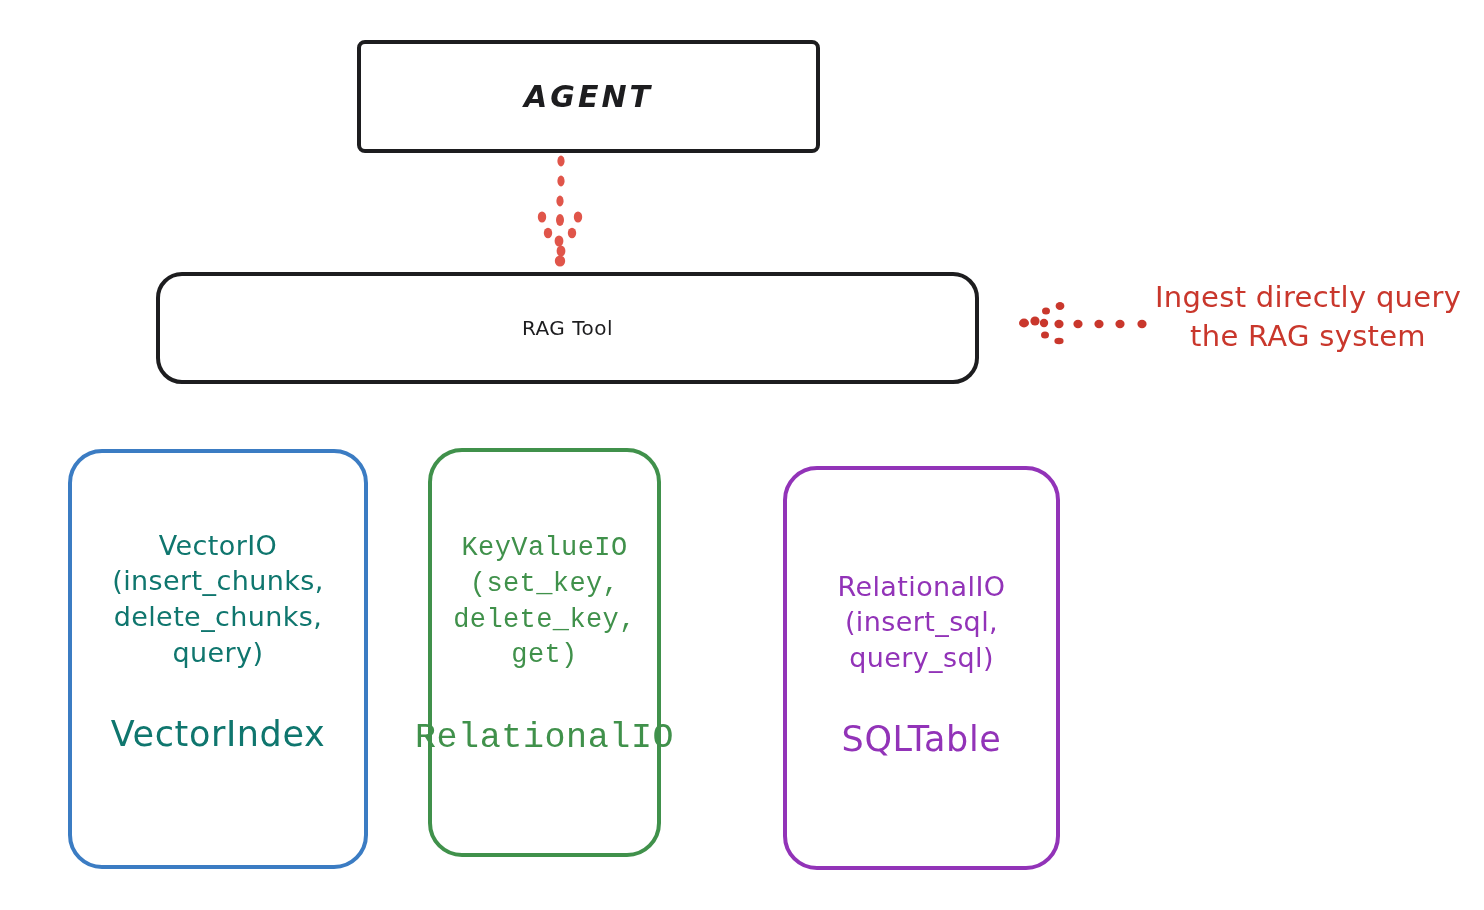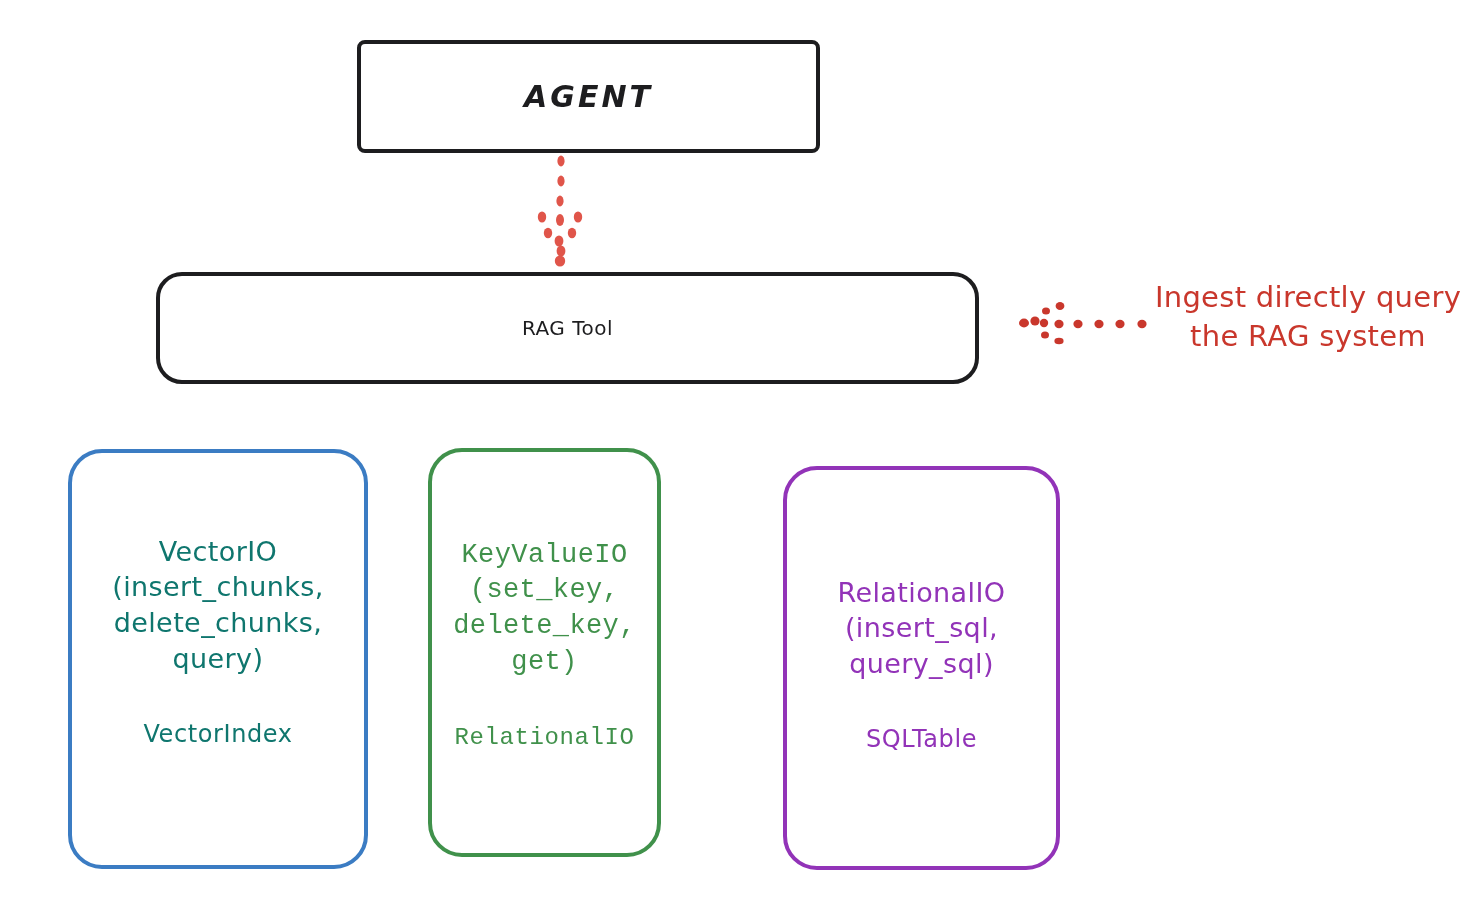--- a/index.html
+++ b/index.html
@@ -101,21 +101,21 @@
     height: 100%;
   }
   .prov-api {
     font-size: 27px;
     line-height: 1.32;
     text-align: center;
     white-space: pre-line;
     letter-spacing: 0.4px;
   }
   .prov-index {
-    font-size: 24px;
+    font-size: 35px;
     text-align: left;
     letter-spacing: 0.6px;
     margin-top: 44px;
   }
   #vectorio-node .prov-api,
   #vectorio-node .prov-index { color: #0f766e; }
   #keyvalueio-node .prov-api,
   #keyvalueio-node .prov-index { color: #40914b; }
   #relationalio-node .prov-api,
   #relationalio-node .prov-index { color: #9233b8; }

